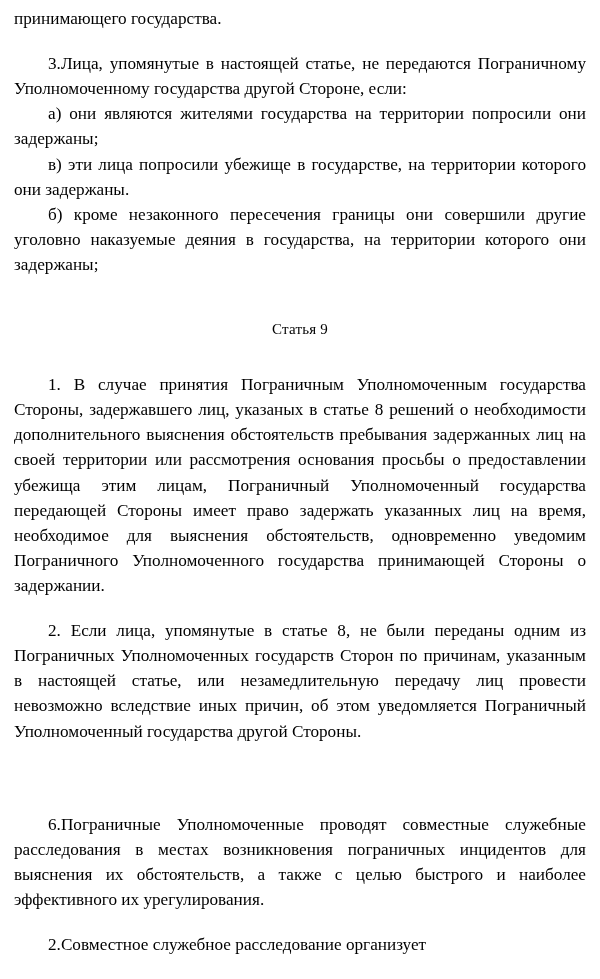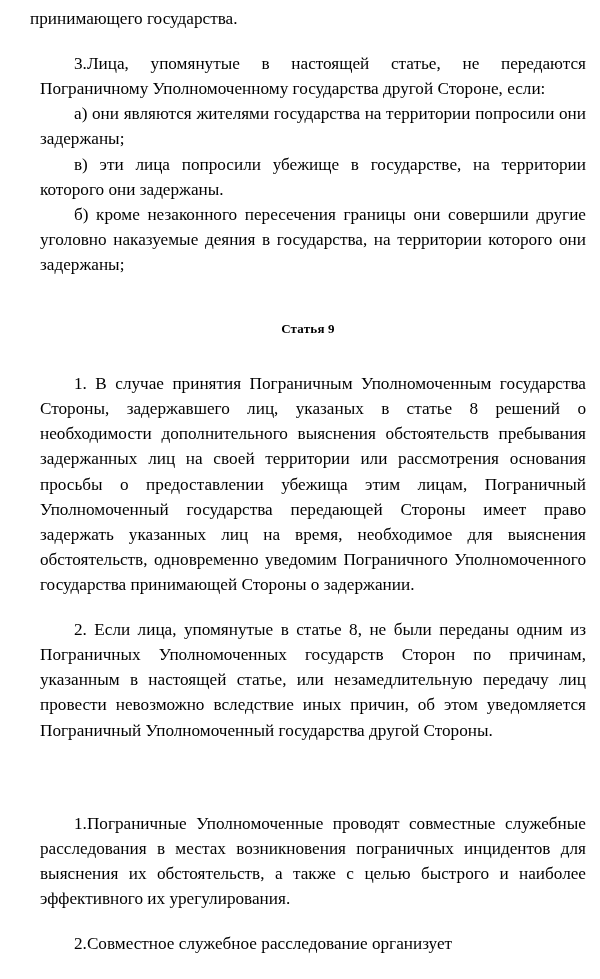--- a/index.html
+++ b/index.html
@@ -11,44 +11,43 @@
     width: 600px;
     height: 979px;
     font-family: "Liberation Serif", "DejaVu Serif", serif;
     color: #000000;
     overflow: hidden;
   }
   .page {
     width: 600px;
     height: 979px;
     box-sizing: border-box;
-    padding: 6px 14px 0 30px;
+    padding: 6px 14px 0 14px;
     position: relative;
   }
   .para {
     font-size: 17.2px;
     line-height: 1.46;
     text-align: justify;
     text-justify: inter-word;
     margin: 0;
     hyphens: none;
   }
   .indent {
     text-indent: 34px;
-    margin-left: 10px;
   }
   .noindent {
     text-indent: 0;
   }
   .gap-md { height: 20px; }
   .gap-lg { height: 34px; }
   .gap-xl { height: 44px; }
   .heading {
-    font-size: 13px;
-    font-weight: bold;
+    font-size: 15px;
+    font-weight: normal;
     text-align: center;
     margin: 0;
     letter-spacing: 0.2px;
   }
 </style>
 </head>
 <body>
 
 <div class="page">
 
@@ -74,19 +73,19 @@
 
   <div class="gap-md"></div>
 
   <p class="para indent">2. Если лица, упомянутые в статье 8, не были переданы одним из Пограничных Уполномоченных государств Сторон по причинам, указанным в настоящей статье, или незамедлительную передачу лиц провести невозможно вследствие иных причин, об этом уведомляется Пограничный Уполномоченный государства другой Стороны.</p>
 
   <div class="gap-lg"></div>
 
 
   <div class="gap-lg"></div>
 
-  <p class="para indent">1.Пограничные Уполномоченные проводят совместные служебные расследования в местах возникновения пограничных инцидентов для выяснения их обстоятельств, а также с целью быстрого и наиболее эффективного их урегулирования.</p>
+  <p class="para indent">6.Пограничные Уполномоченные проводят совместные служебные расследования в местах возникновения пограничных инцидентов для выяснения их обстоятельств, а также с целью быстрого и наиболее эффективного их урегулирования.</p>
 
   <div class="gap-md"></div>
 
   <p class="para indent">2.Совместное служебное расследование организует</p>
 
 </div>
 
 </body></html>

